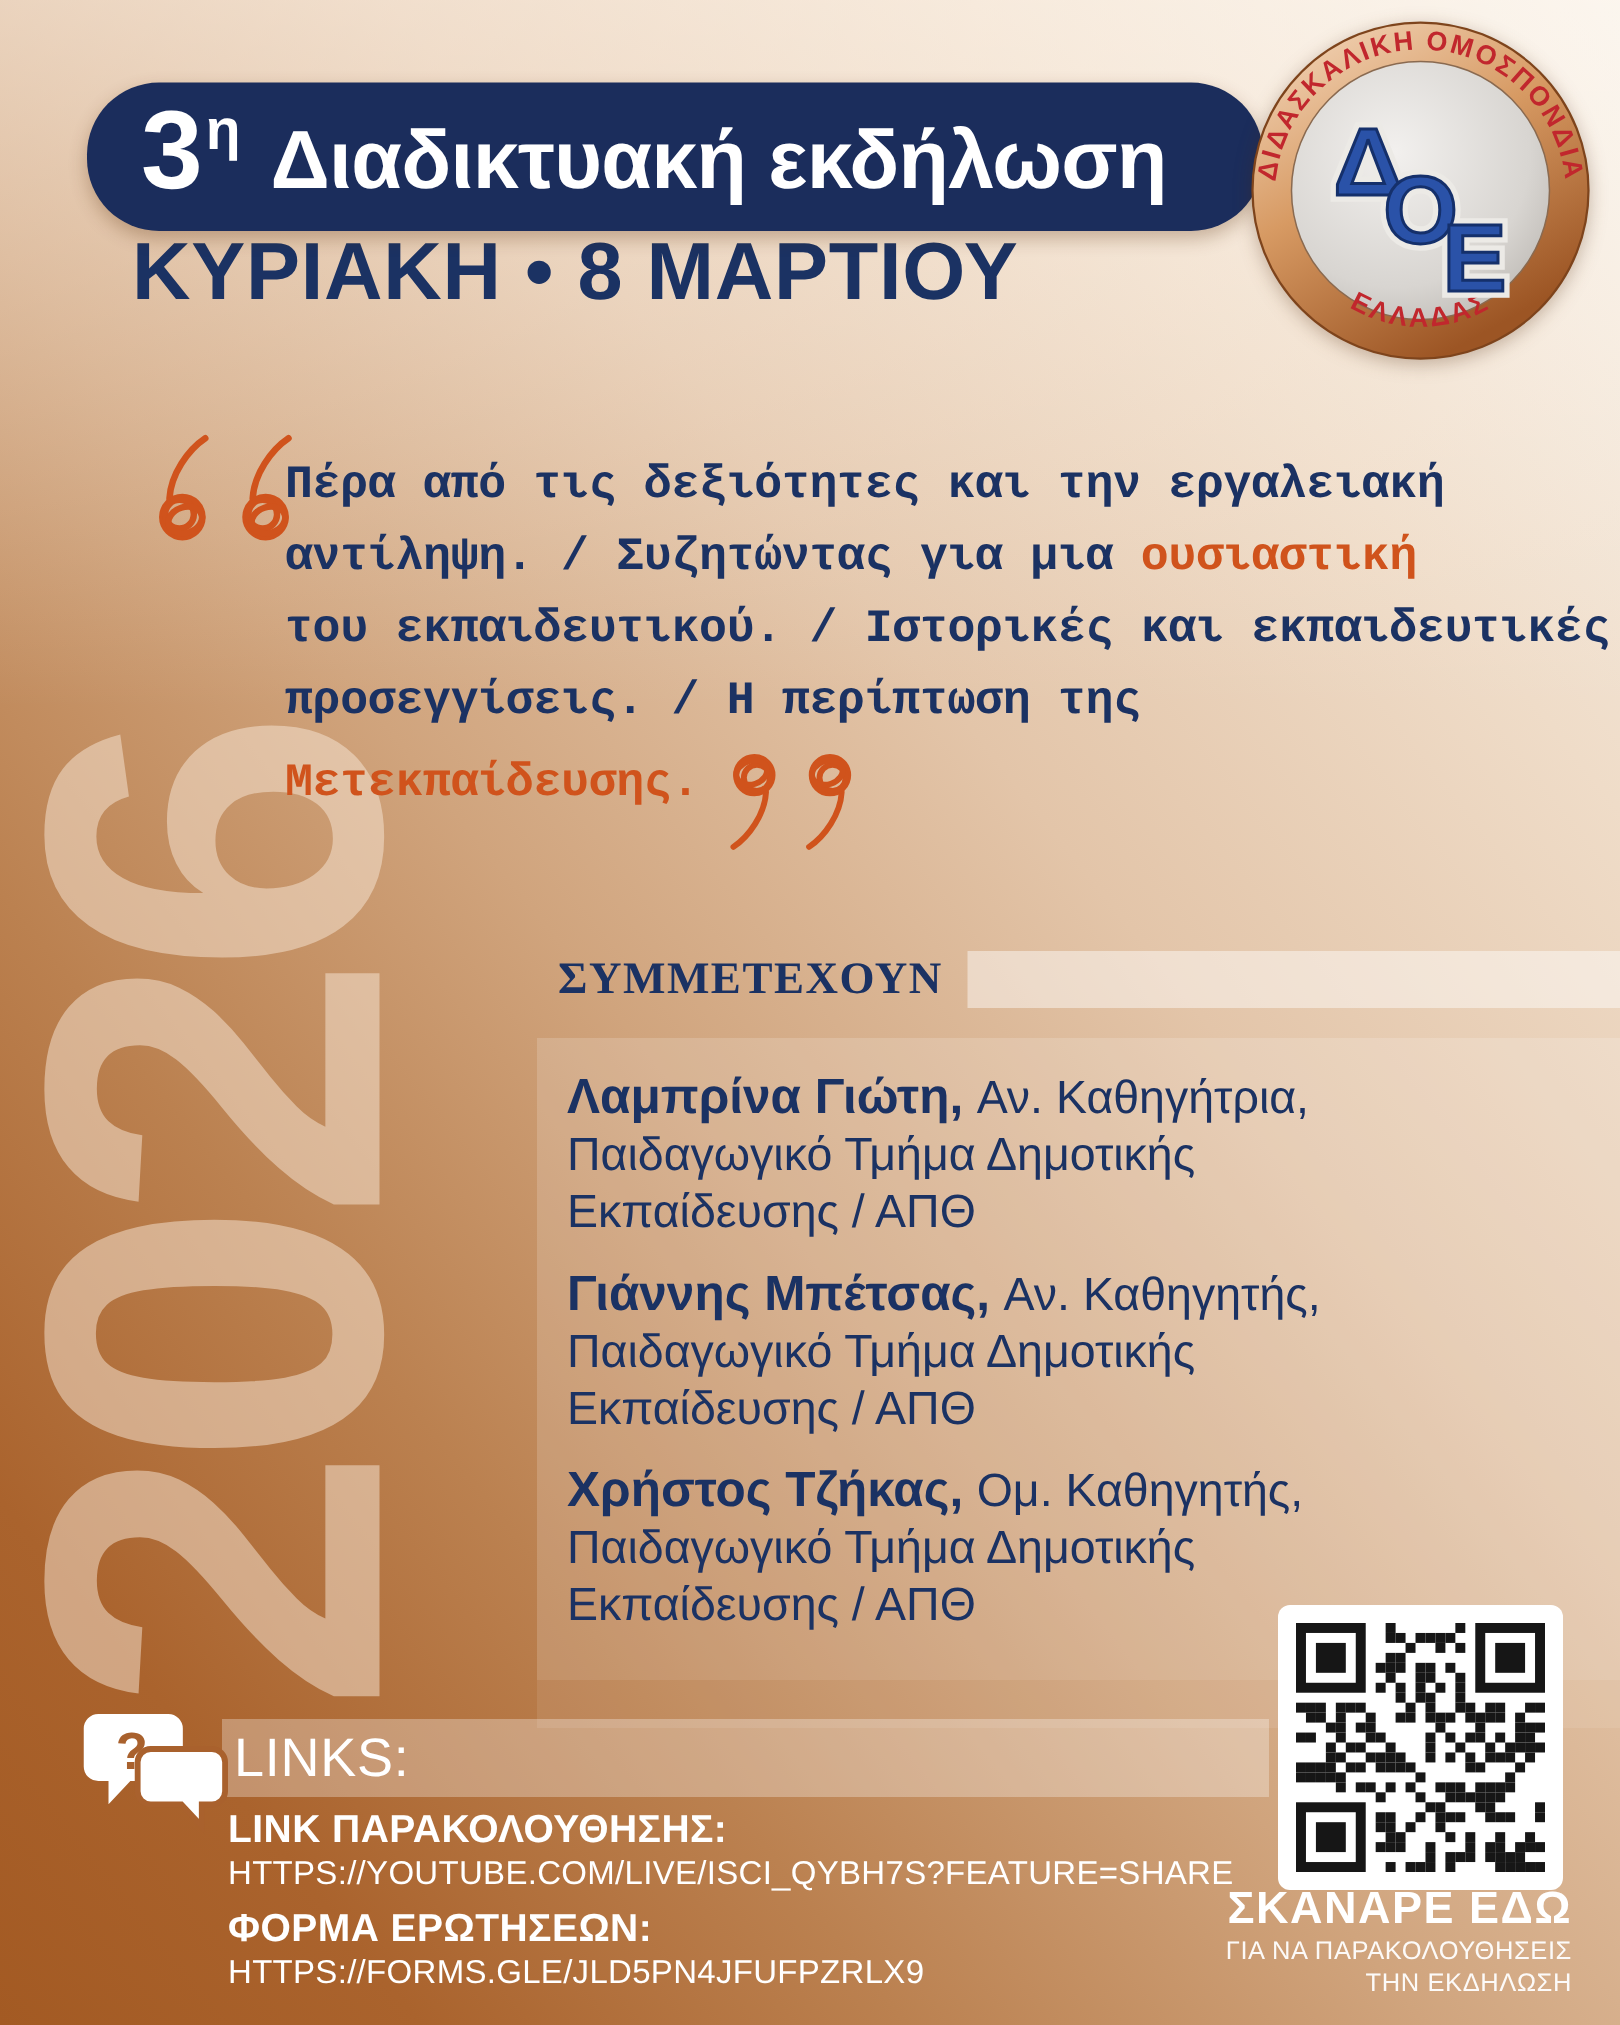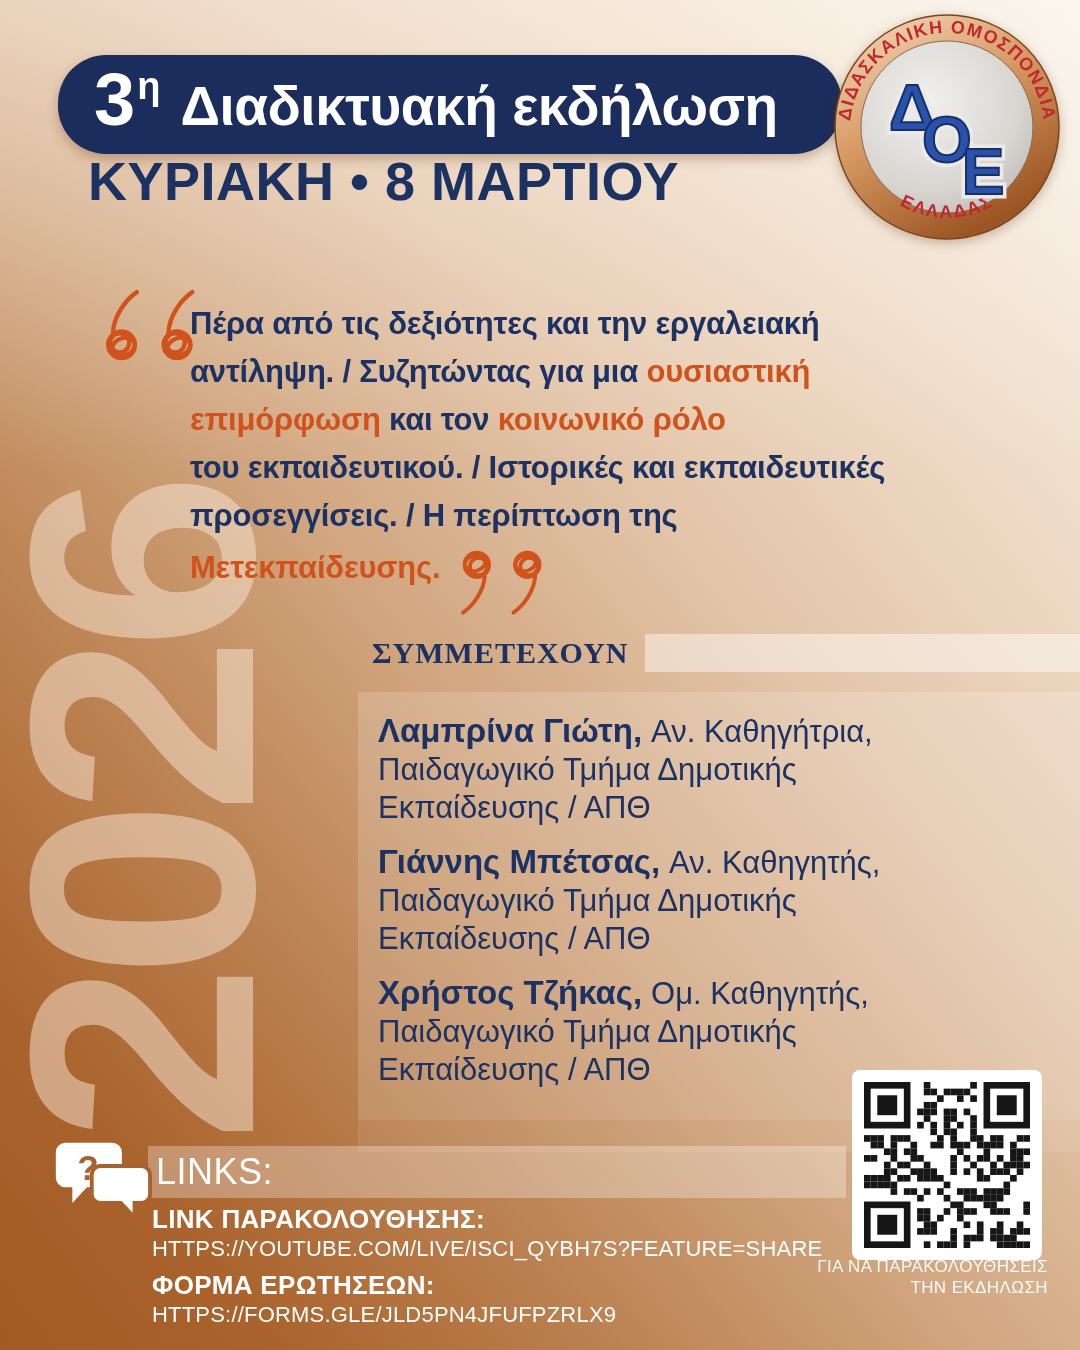--- a/index.html
+++ b/index.html
@@ -41,21 +41,21 @@
     font-size:45px;font-weight:bold;color:#1b3263;
   }
   
   .logo{position:absolute;left:832px;top:12px;z-index:3;filter:drop-shadow(0 3px 6px rgba(80,40,10,0.3));}
   
   .open-quotes{position:absolute;left:90px;top:284px;z-index:1;}
   .quote{
     position:absolute;left:190px;top:300px;z-index:1;
     font-size:31px;font-weight:bold;line-height:48px;letter-spacing:-0.2px;
   }
-  .q-line{white-space:nowrap;}
+  .q-line{white-space:nowrap;font-family:Liberation Mono, monospace;}
   .navy{color:#1b3263;}
   .orange{color:#d0531c;}
   .close-quotes{vertical-align:-42px;margin-left:16px;transform:rotate(180deg);}
   
   .part-head-row{
     position:absolute;left:372px;top:634px;right:0;z-index:1;
     display:flex;align-items:center;gap:16px;
   }
   .part-heading{font-size:30px;font-weight:bold;color:#1b3263;letter-spacing:1px;white-space:nowrap;font-family:Liberation Serif, serif;}
   .part-head-bar{flex:1;height:38px;background:rgba(255,255,255,0.45);}
@@ -159,21 +159,20 @@
   </svg>
 
   <svg class="open-quotes" width="110" height="88" viewBox="0 0 115 85">
     <use href="#qm" x="0"></use>
       <use href="#qm" x="58"></use>
   </svg>
 
   <div class="quote">
     <div class="q-line"><span class="navy">Πέρα από τις δεξιότητες και την εργαλειακή</span></div>
     <div class="q-line"><span class="navy">αντίληψη. / Συζητώντας για μια </span><span class="orange">ουσιαστική</span></div>
-    <div class="q-line"><span class="orange">επιμόρφωση</span><span class="navy"> και τον </span><span class="orange">κοινωνικό ρόλο</span></div>
     <div class="q-line"><span class="navy">του εκπαιδευτικού. / Ιστορικές και εκπαιδευτικές</span></div>
     <div class="q-line"><span class="navy">προσεγγίσεις. / Η περίπτωση της</span></div>
     <div class="q-line"><span class="orange">Μετεκπαίδευσης.</span><svg class="close-quotes" width="100" height="80" viewBox="0 0 115 85">
           <use href="#qm" x="0"></use>
           <use href="#qm" x="58"></use>
         </svg></div>
   </div>
 
   <div class="part-head-row">
     <div class="part-heading">ΣΥΜΜΕΤΕΧΟΥΝ</div>
@@ -425,17 +424,18 @@
         <rect x="13.2" y="13.2" width="19.799999999999997" height="19.799999999999997"></rect>
         <rect x="118.8" y="0" width="46.199999999999996" height="46.199999999999996"></rect>
         <rect x="125.39999999999999" y="6.6" width="33" height="33" fill="#ffffff"></rect>
         <rect x="132" y="13.2" width="19.799999999999997" height="19.799999999999997"></rect>
         <rect x="0" y="118.8" width="46.199999999999996" height="46.199999999999996"></rect>
         <rect x="6.6" y="125.39999999999999" width="33" height="33" fill="#ffffff"></rect>
         <rect x="13.2" y="132" width="19.799999999999997" height="19.799999999999997"></rect>
       </svg>
   </div>
   <div class="scan-caption">
+    <div class="scan-main">ΣΚΑΝΑΡΕ ΕΔΩ</div>
     <div class="scan-sub">ΓΙΑ ΝΑ ΠΑΡΑΚΟΛΟΥΘΗΣΕΙΣ</div>
     <div class="scan-sub">ΤΗΝ ΕΚΔΗΛΩΣΗ</div>
   </div>
 
 </div>
 
 </body></html>

